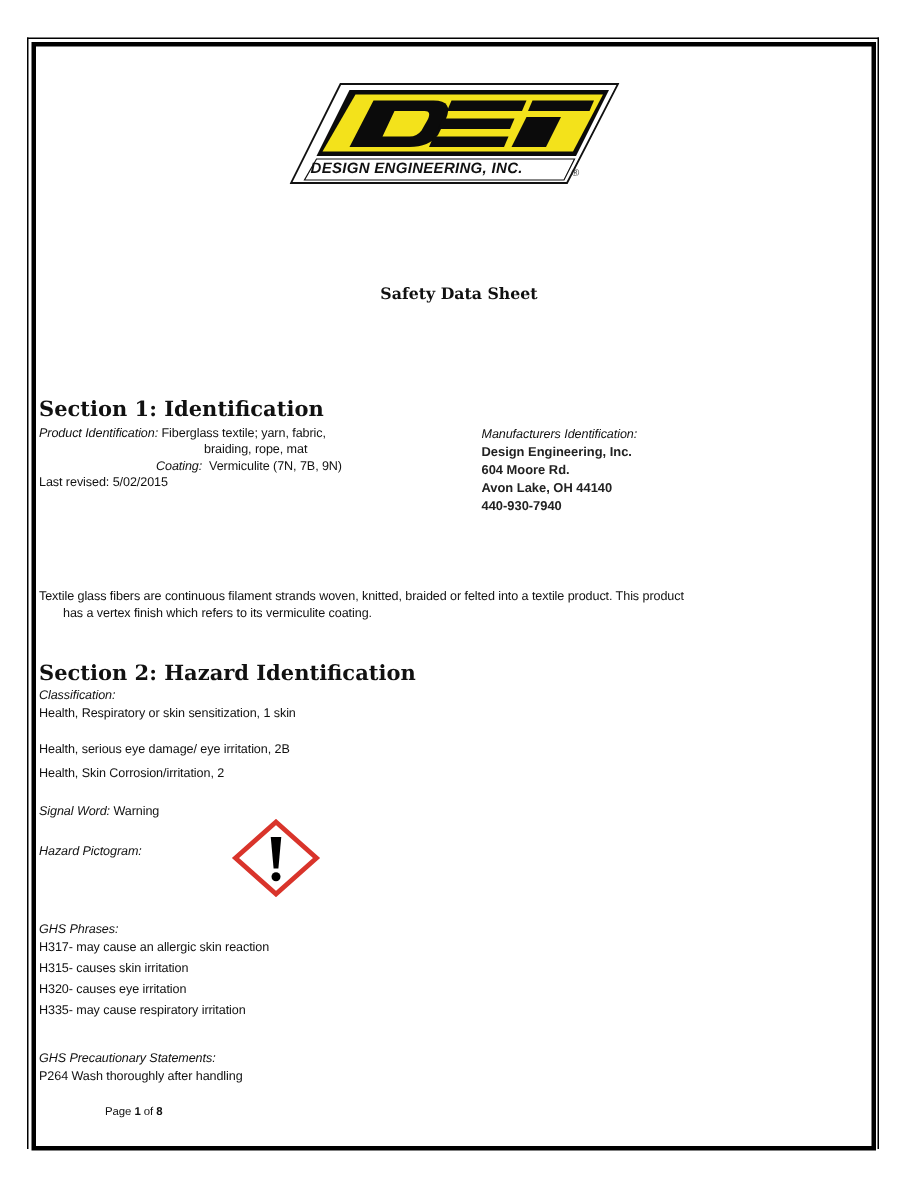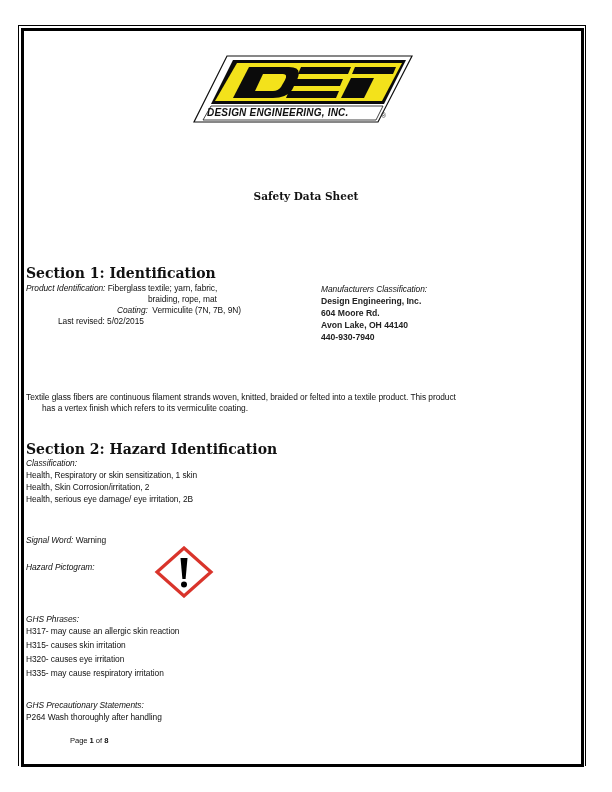--- a/index.html
+++ b/index.html
@@ -46,40 +46,40 @@
   <div class="abs" style="left:188px; top:60px; font-size:7px; color:#333;">®</div>
 </div>
 
 <div class="abs serif-b title">Safety Data Sheet</div>
 
 <div class="abs serif-b sec" style="left:26px; top:265px;">Section 1: Identification</div>
 <div class="abs body" style="left:26px; top:283px;">
   <span class="ital">Product Identification:</span>
   <span>Fiberglass textile; yarn, fabric,</span>
 </div>
-<div class="abs body" style="left:136px; top:294px;margin-left:12px;">braiding, rope, mat</div>
-<div class="abs body" style="left:117px; top:305px;">
+<div class="abs body" style="left:136px; top:294px;">braiding, rope, mat</div>
+<div class="abs body" style="left:104px; top:305px;">
   <span class="ital">Coating:</span>
   &nbsp;<span>Vermiculite (7N, 7B, 9N)</span>
 </div>
-<div class="abs body" style="left:26px; top:316px;margin-left:32px;">Last revised: 5/02/2015</div>
+<div class="abs body" style="left:26px; top:316px;">Last revised: 5/02/2015</div>
 
-<div class="abs body ital" style="left:321px; top:284px;">Manufacturers Classification:</div>
+<div class="abs body ital" style="left:321px; top:284px;">Manufacturers Identification:</div>
 <div class="abs mfr" style="left:321px; top:296px;">Design Engineering, Inc.</div>
 <div class="abs mfr" style="left:321px; top:308px;text-align:right;">604 Moore Rd.</div>
 <div class="abs mfr" style="left:321px; top:320px;">Avon Lake, OH 44140</div>
 <div class="abs mfr" style="left:321px; top:332px;">440-930-7940</div>
 
 <div class="abs body" style="left:26px; top:392px;">Textile glass fibers are continuous filament strands woven, knitted, braided or felted into a textile product. This product</div>
 <div class="abs body" style="left:26px; top:403px;padding-left:16px;">has a vertex finish which refers to its vermiculite coating.</div>
 
 <div class="abs serif-b sec" style="left:26px; top:441px;">Section 2: Hazard Identification</div>
 <div class="abs body ital" style="left:26px; top:458px;">Classification:</div>
 <div class="abs body" style="left:26px; top:470px;">Health, Respiratory or skin sensitization, 1 skin</div>
-<div class="abs body" style="left:26px; top:482px;">Health, Skin Corrosion/irritation, 2</div>
+<div class="abs body" style="left:26px; top:510px;">Health, Skin Corrosion/irritation, 2</div>
 <div class="abs body" style="left:26px; top:494px;">Health, serious eye damage/ eye irritation, 2B</div>
 
 <div class="abs body" style="left:26px; top:535px;">
   <span class="ital">Signal Word:</span>
   <span>Warning</span>
 </div>
 <div class="abs body ital" style="left:26px; top:562px;">Hazard Pictogram:</div>
 <div class="pic">
   <svg width="62" height="52" viewBox="0 0 62 52">
     <polygon points="31,2 58,26 31,50 4,26" fill="#fff" stroke="#d9342b" stroke-width="3.2" stroke-linejoin="miter"></polygon>

